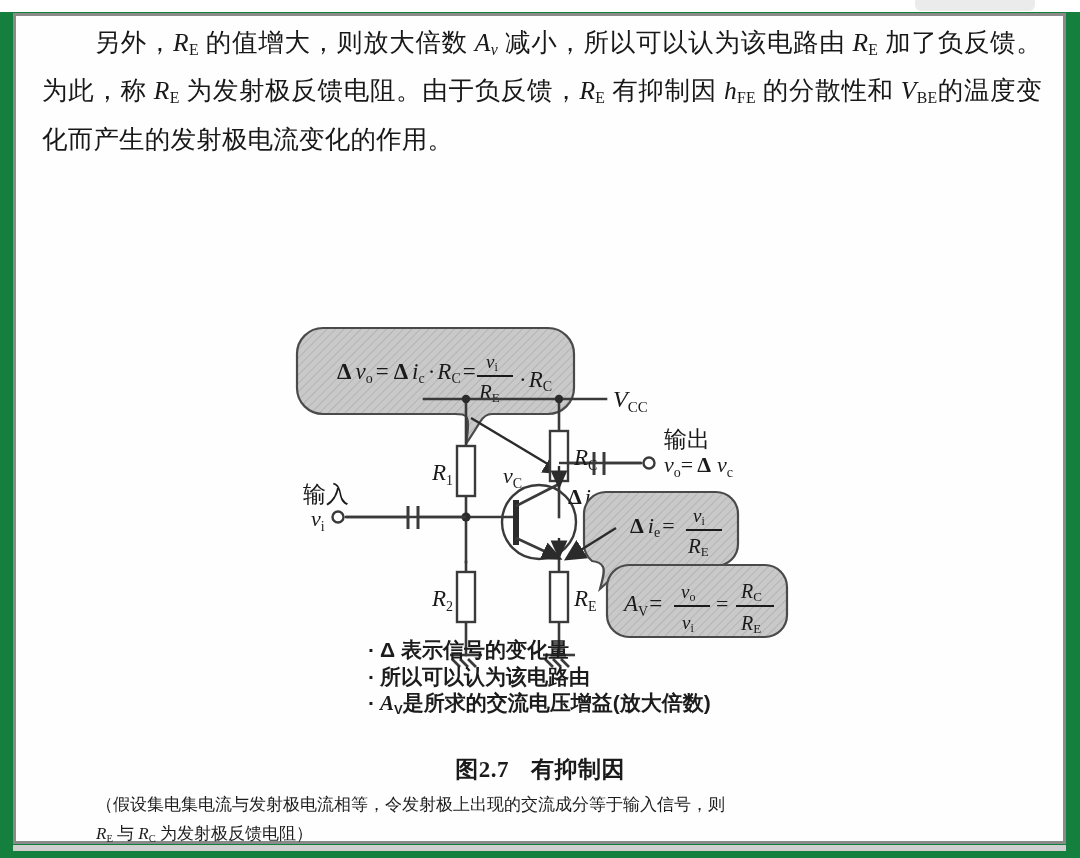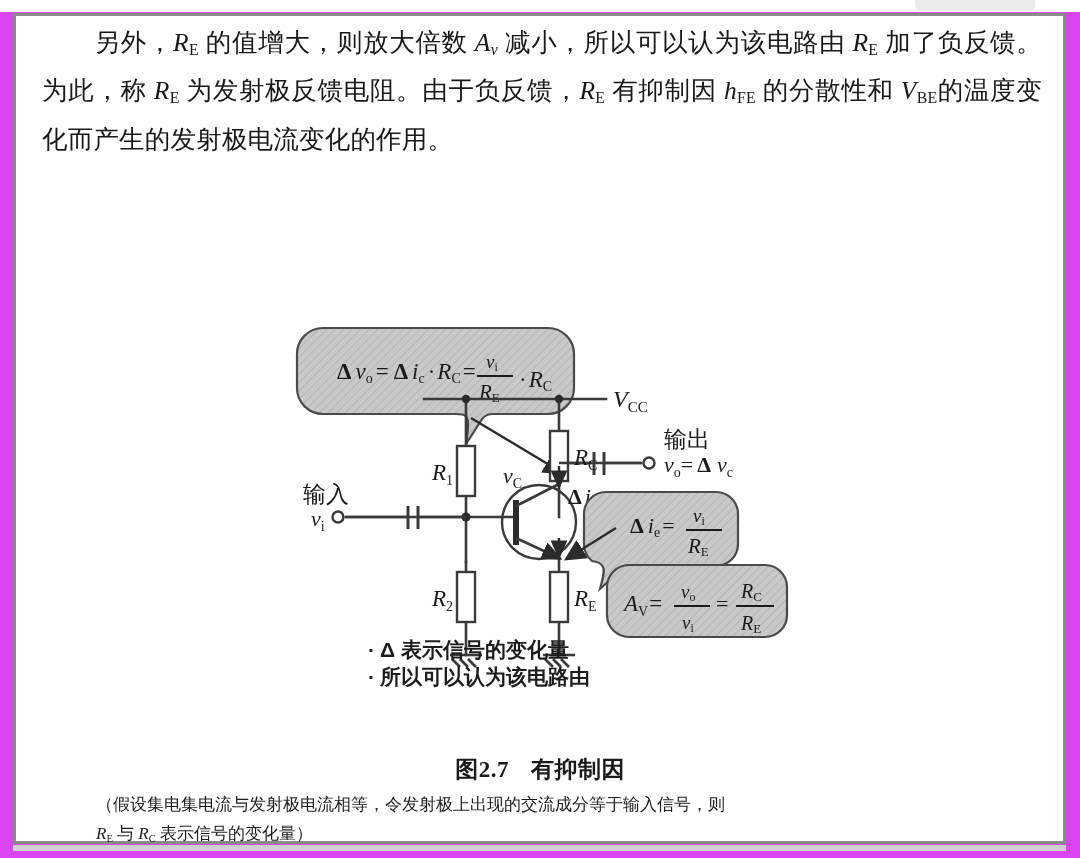--- a/index.html
+++ b/index.html
@@ -10,21 +10,21 @@
     width: 1080px; height: 858px;
     font-family: "Liberation Serif", "DejaVu Serif", serif;
     color: #1a1a1a;
     position: relative;
     overflow: hidden;
   }
   #page {
     position: absolute;
     left: 0; top: 0;
     width: 1080px; height: 858px;
-    background: #d946ef;
+    background: #15803d;
   }
   
   #page-frame {
     position: absolute;
     left: 13px; top: 13px;
     width: 1053px; height: 831px;
     border: 3px solid #8a8a8a;
     box-sizing: border-box;
     background: #fefefe;
   }
@@ -313,23 +313,26 @@
     </svg>
   </div>
 
   <div id="notes">
     <div class="note-line">
       <span class="dot">·</span><span>Δ</span><span> 表示信号的变化量</span>
     </div>
     <div class="note-line">
       <span class="dot">·</span><span>所以可以认为该电路由</span>
     </div>
+    <div class="note-line">
+      <span class="dot">·</span><i class="v">A</i><span class="sub">V</span><span>是所求的交流电压增益(放大倍数)</span>
+    </div>
   </div>
 
   <div id="caption-title">
     <span>图</span><span class="num">2.7</span><span class="gap"></span><span>有抑制因</span>
   </div>
   <div id="caption-body">
     <span>（假设集电集电流与发射极电流相等，令发射极上出现的交流成分等于输入信号，则</span>
-    <span class="l2"><i class="v">R</i><span class="sub">E</span><span> 与 </span><i class="v">R</i><span class="sub">C</span><span> 表示信号的变化量）</span></span>
+    <span class="l2"><i class="v">R</i><span class="sub">E</span><span> 与 </span><i class="v">R</i><span class="sub">C</span><span> 为发射极反馈电阻）</span></span>
   </div>
   <div id="bottom-bar"></div>
 </div>
 
 </body></html>

